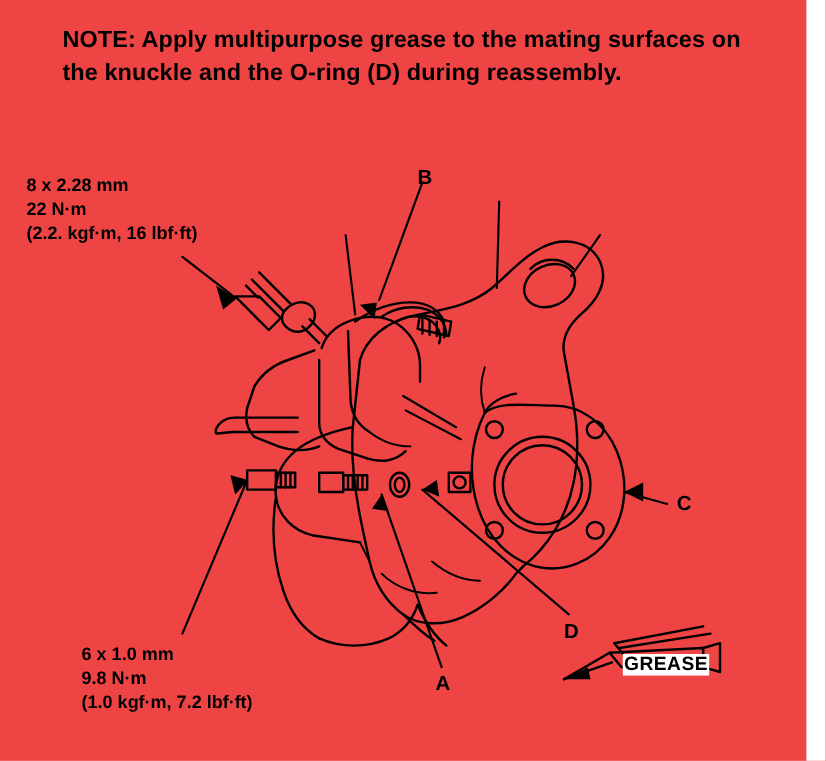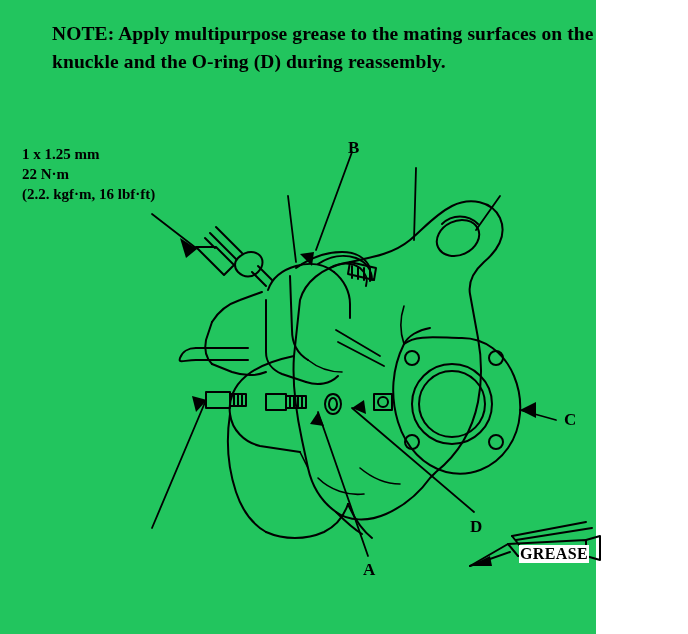--- a/index.html
+++ b/index.html
@@ -10,24 +10,23 @@
     width: 688px;
     height: 634px;
     background: #ffffff;
     font-family: "Liberation Sans", sans-serif;
     color: #000000;
     overflow: hidden;
     position: relative;
   }
   #page {
     position: relative;
-    width: 596px;
+    width: 672px;
     height: 634px;
-    background: #22c55e;
-    font-family: Liberation Serif, serif;
+    background: #ef4444;
   }
   .note {
     position: absolute;
     left: 52px;
     top: 20px;
     width: 580px;
     font-size: 19.5px;
     font-weight: bold;
     line-height: 1.42;
     letter-spacing: 0.1px;
@@ -75,23 +74,26 @@
     height: 634px;
   }
 </style>
 </head>
 <body>
 
 <div id="page">
 
   <div class="note">NOTE: Apply multipurpose grease to the mating surfaces on the knuckle and the O-ring (D) during reassembly.</div>
 
-  <div class="callout" id="spec-top">1 x 1.25 mm
+  <div class="callout" id="spec-top">8 x 2.28 mm
 22 N·m
 (2.2. kgf·m, 16 lbf·ft)</div>
+  <div class="callout" id="spec-bottom">6 x 1.0 mm
+9.8 N·m
+(1.0 kgf·m, 7.2 lbf·ft)</div>
 
   <div class="letter" id="label-a">A</div>
   <div class="letter" id="label-b">B</div>
   <div class="letter" id="label-c">C</div>
   <div class="letter" id="label-d">D</div>
 
   <div class="grease-text">GREASE</div>
 
   <svg class="art" viewBox="0 0 688 634">
     <g fill="none" stroke="#000000" stroke-width="2" stroke-linecap="round" stroke-linejoin="round">

